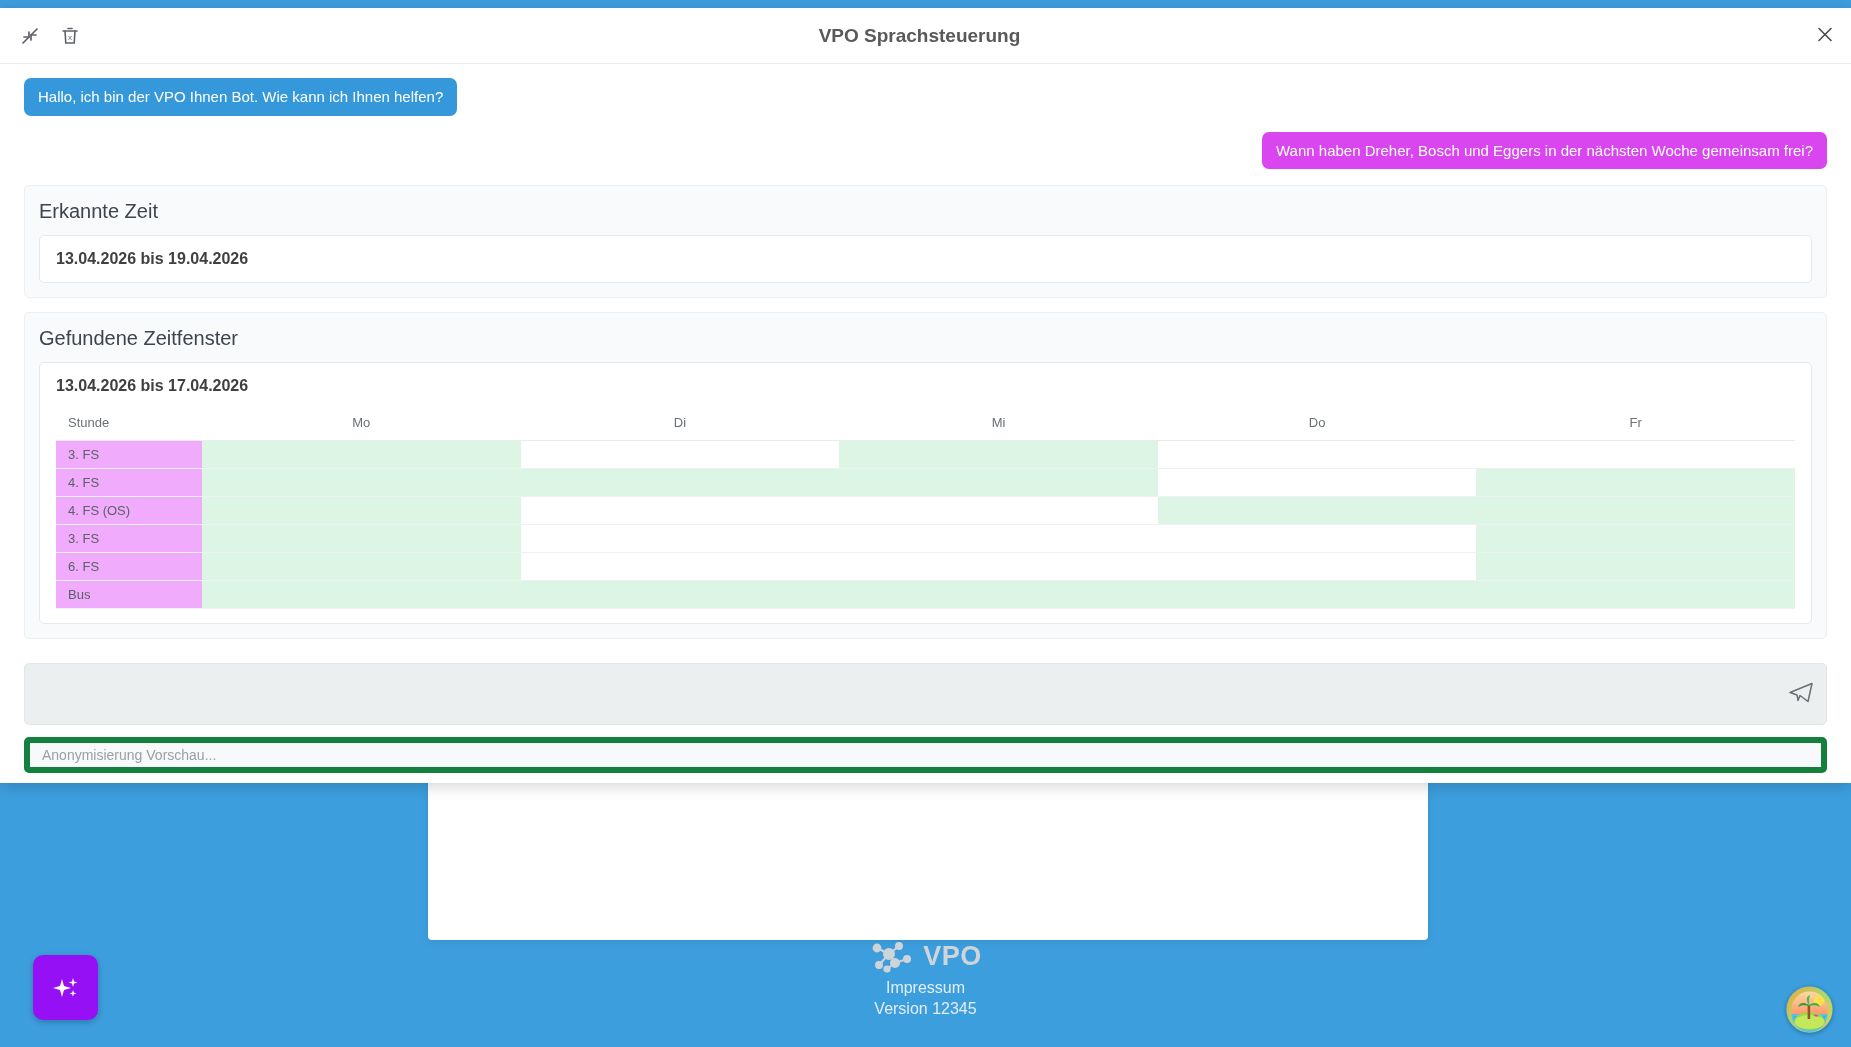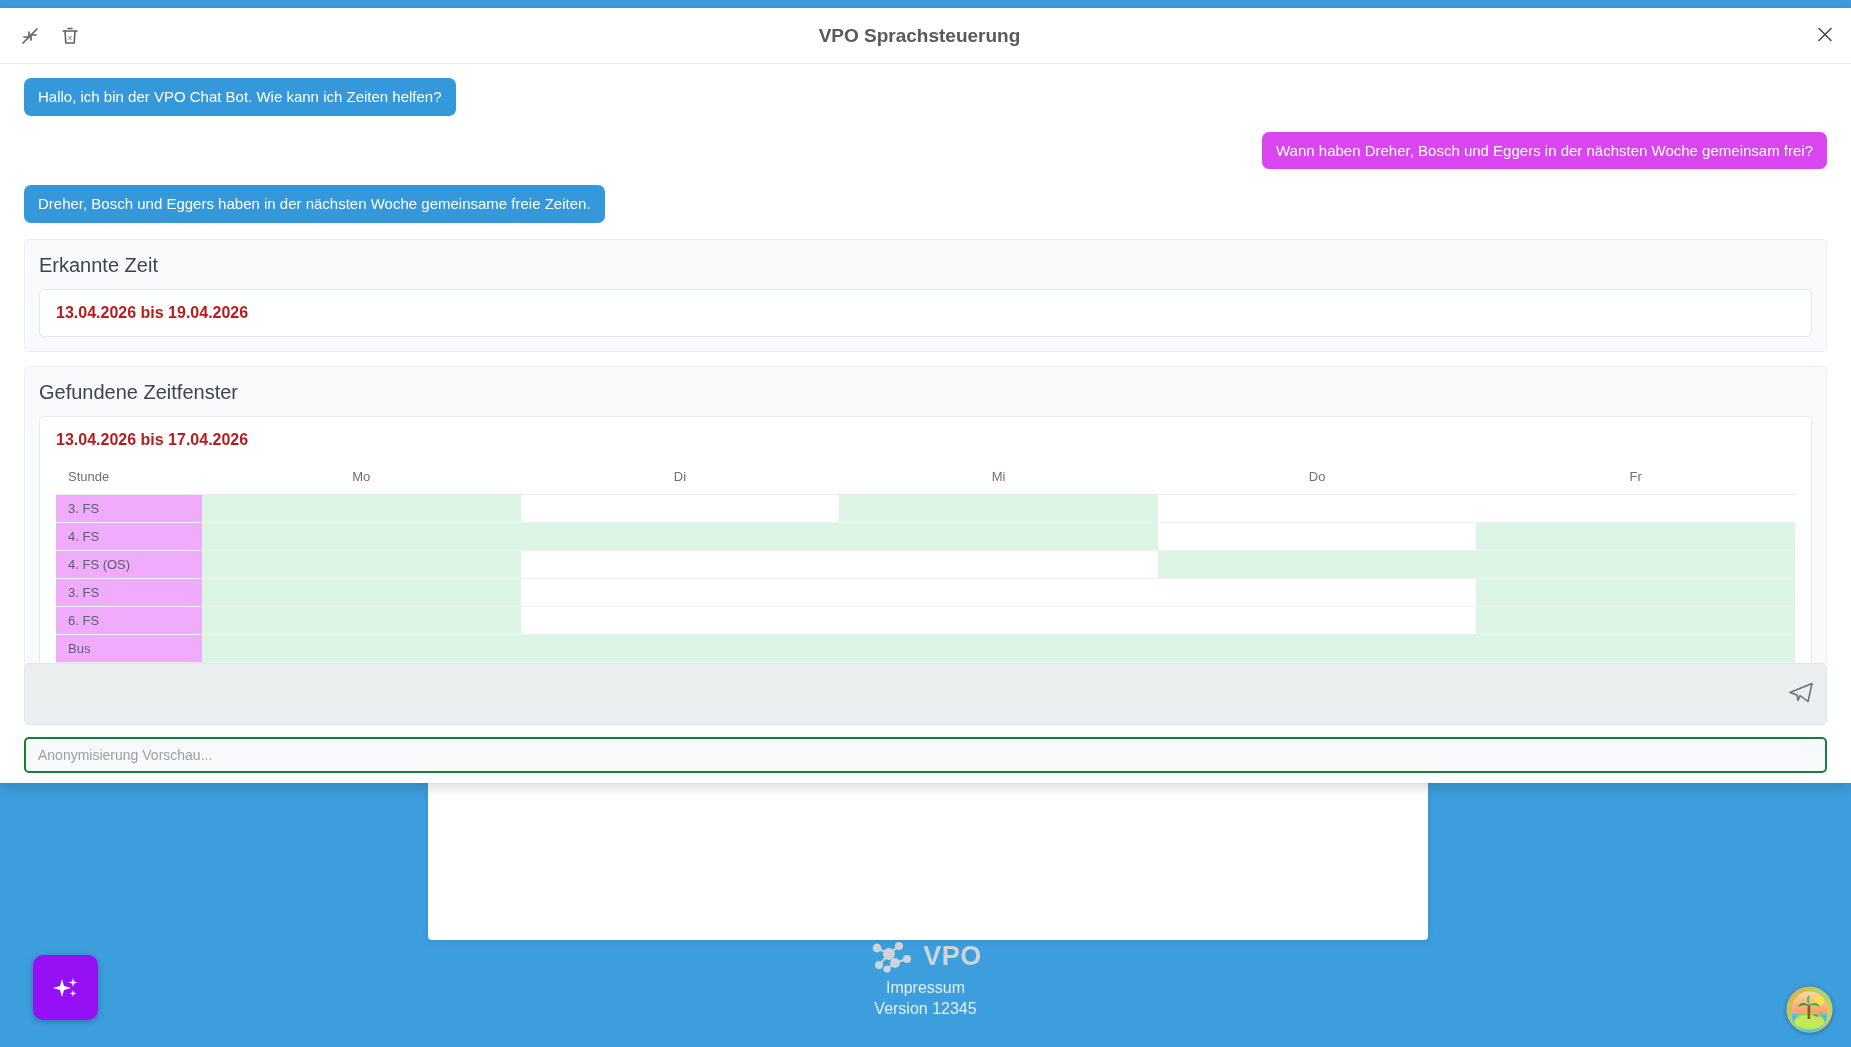--- a/index.html
+++ b/index.html
@@ -103,21 +103,21 @@
   }
   .panel-label {
     font-size: 20px; font-weight: normal; color: #3d4350;
     margin-bottom: 12px;
   }
   .panel-card {
     background: #ffffff; border: 1px solid #e6e9ec; border-radius: 5px;
     padding: 14px 16px;
   }
   .card-title {
-    font-size: 16px; font-weight: bold; color: #b91c1c;
+    font-size: 16px; font-weight: bold; color: #404040;
     margin-bottom: 14px;
   }
 
   
   table.schedule { width: 100%; border-collapse: collapse; table-layout: fixed; }
   table.schedule th {
     font-size: 13px; font-weight: normal; color: #6b7075;
     text-align: center; padding: 6px 0 10px 0;
     border-bottom: 1px solid #e9ecef;
   }
@@ -143,21 +143,21 @@
     width: calc(100% - 60px); height: 100%;
     background: transparent; border: none; outline: none;
     font-size: 15px; color: #3d4350; padding: 0 16px;
     font-family: "Liberation Sans", sans-serif;
   }
   .send-btn {
     position: absolute; right: 12px; top: 50%; transform: translateY(-50%);
     background: none; border: none; cursor: pointer; color: #6b7075;
   }
   .anon-input {
-    background: #f7f9fa; border: 2px solid #15803d; border-radius: 5px;
+    background: #f7f9fa; border: 6px solid #15803d; border-radius: 5px;
     height: 36px; display: flex; align-items: center; padding: 0 12px;
   }
   .anon-input input {
     width: 100%; background: transparent; border: none; outline: none;
     font-size: 14px; color: #3d4350;
     font-family: "Liberation Sans", sans-serif;
   }
   .anon-input input::placeholder { color: #9aa0a6; }
 </style>
 </head>
@@ -261,30 +261,27 @@
           <line x1="4" y1="4" x2="16" y2="16"></line>
           <line x1="16" y1="4" x2="4" y2="16"></line>
         </g>
       </svg>
     </button>
   </div>
 
   <div class="chat-body">
 
     <div class="bubble-row left">
-      <div class="bubble bot">Hallo, ich bin der VPO Chat Bot. Wie kann ich Zeiten helfen?</div>
+      <div class="bubble bot">Hallo, ich bin der VPO Ihnen Bot. Wie kann ich Ihnen helfen?</div>
     </div>
 
     <div class="bubble-row right">
       <div class="bubble user">Wann haben Dreher, Bosch und Eggers in der nächsten Woche gemeinsam frei?</div>
     </div>
 
-    <div class="bubble-row left">
-      <div class="bubble bot">Dreher, Bosch und Eggers haben in der nächsten Woche gemeinsame freie Zeiten.</div>
-    </div>
 
     <div class="panel">
       <div class="panel-label">Erkannte Zeit</div>
       <div class="panel-card">
         <div class="card-title" style="margin-bottom:0">13.04.2026 bis 19.04.2026</div>
       </div>
     </div>
 
     <div class="panel">
       <div class="panel-label">Gefundene Zeitfenster</div>

